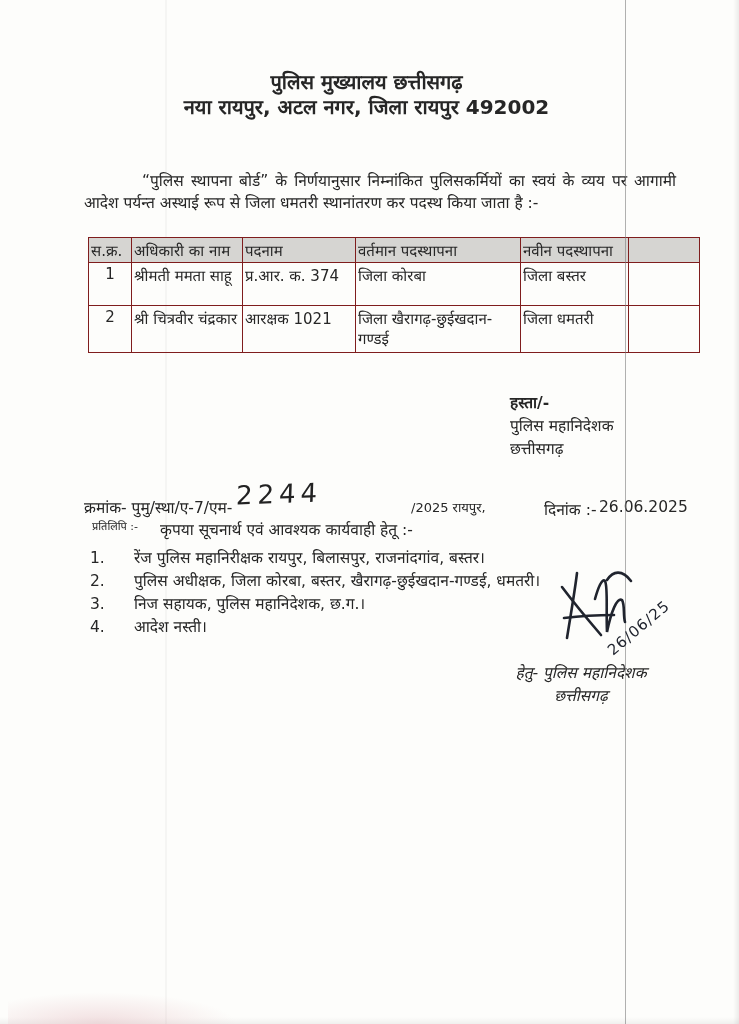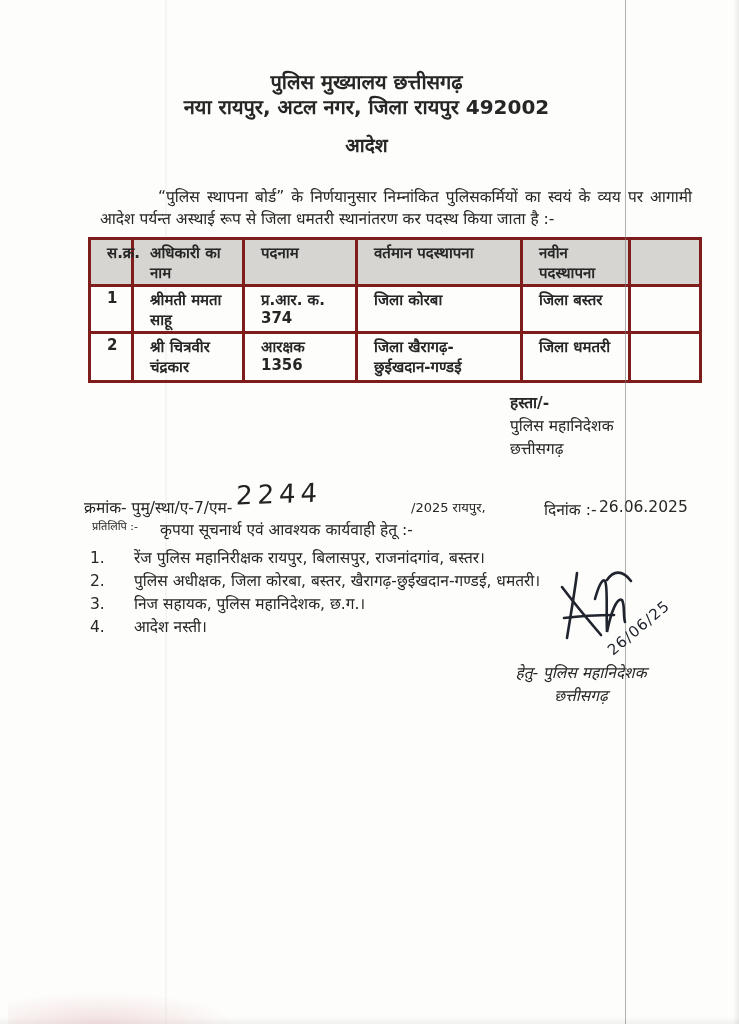--- a/index.html
+++ b/index.html
@@ -13,27 +13,27 @@
   .crease-line{position:absolute;top:0;bottom:0;left:165px;width:2px;background:rgba(0,0,0,.03);}
   .edge-right{position:absolute;top:0;right:0;width:6px;height:100%;background:linear-gradient(to right,rgba(0,0,0,0),rgba(0,0,0,.07));}
   .edge-bottom{position:absolute;left:0;bottom:0;width:100%;height:7px;background:linear-gradient(rgba(0,0,0,0),rgba(0,0,0,.05));}
   .smudge{position:absolute;left:8px;bottom:0;width:230px;height:32px;
     background:radial-gradient(ellipse at 40% 100%,rgba(231,196,200,.55),rgba(231,196,200,0) 70%);}
   
   .org-line1{position:absolute;top:68px;left:0;right:6px;text-align:center;font-size:20px;font-weight:bold;}
   .org-line2{position:absolute;top:93px;left:0;right:6px;text-align:center;font-size:20px;font-weight:bold;}
   .order-title{position:absolute;top:132px;left:0;right:6px;text-align:center;font-size:19px;font-weight:bold;}
   
-  .intro{position:absolute;top:170px;left:84px;width:592px;margin:16px;
+  .intro{position:absolute;top:170px;left:84px;width:592px;margin:0;
     font-size:15.5px;line-height:22px;text-indent:58px;text-align:justify;}
   
   .transfer-table{position:absolute;top:237px;left:88px;width:611px;
     border-collapse:collapse;table-layout:fixed;font-size:15px;}
   .transfer-table th,.transfer-table td{
-    border:3px solid #7f1d1d;padding:2px 16px;vertical-align:top;text-align:left;font-weight:bold;}
+    border:1px solid #7f1d1d;padding:2px 2px;vertical-align:top;text-align:left;font-weight:normal;}
   .transfer-table thead th{background:#d6d5d2;height:20px;}
   .row-1 td{height:38px;}
   .row-2 td{height:42px;}
   .cell-sno{text-align:center !important;}
   
   .signatory{position:absolute;top:392px;left:510px;width:165px;text-align:left;
     font-size:15.5px;line-height:23px;}
   .signatory .bold{font-weight:bold;}
   
   .ref-prefix{position:absolute;top:496px;left:84px;font-size:15.5px;}
@@ -64,21 +64,20 @@
 <div class="page">
 
   <div class="crease-line"></div>
   <div class="fold-line"></div>
   <div class="edge-right"></div>
   <div class="edge-bottom"></div>
   <div class="smudge"></div>
 
   <div class="org-line1">पुलिस मुख्यालय छत्तीसगढ़</div>
   <div class="org-line2">नया रायपुर, अटल नगर, जिला रायपुर 492002</div>
-  <div class="order-title">आदेश</div>
 
   <p class="intro">“पुलिस स्थापना बोर्ड” के निर्णयानुसार निम्नांकित पुलिसकर्मियों का स्वयं के व्यय पर आगामी आदेश पर्यन्त अस्थाई रूप से जिला धमतरी स्थानांतरण कर पदस्थ किया जाता है :-</p>
 
   <table class="transfer-table">
     <colgroup>
       <col style="width:43px">
         <col style="width:111px">
         <col style="width:113px">
       <col style="width:165px">
         <col style="width:108px">
@@ -99,21 +98,21 @@
         <td class="cell-sno">1</td>
         <td>श्रीमती ममता साहू</td>
         <td>प्र.आर. क. 374</td>
         <td>जिला कोरबा</td>
         <td>जिला बस्तर</td>
         <td></td>
       </tr>
       <tr class="row-2">
         <td class="cell-sno">2</td>
         <td>श्री चित्रवीर चंद्रकार</td>
-        <td>आरक्षक 1356</td>
+        <td>आरक्षक 1021</td>
         <td>जिला खैरागढ़-छुईखदान-गण्डई</td>
         <td>जिला धमतरी</td>
         <td></td>
       </tr>
     </tbody>
   </table>
 
   <div class="signatory">
     <div class="bold">हस्ता/-</div>
     <div>पुलिस महानिदेशक</div>

